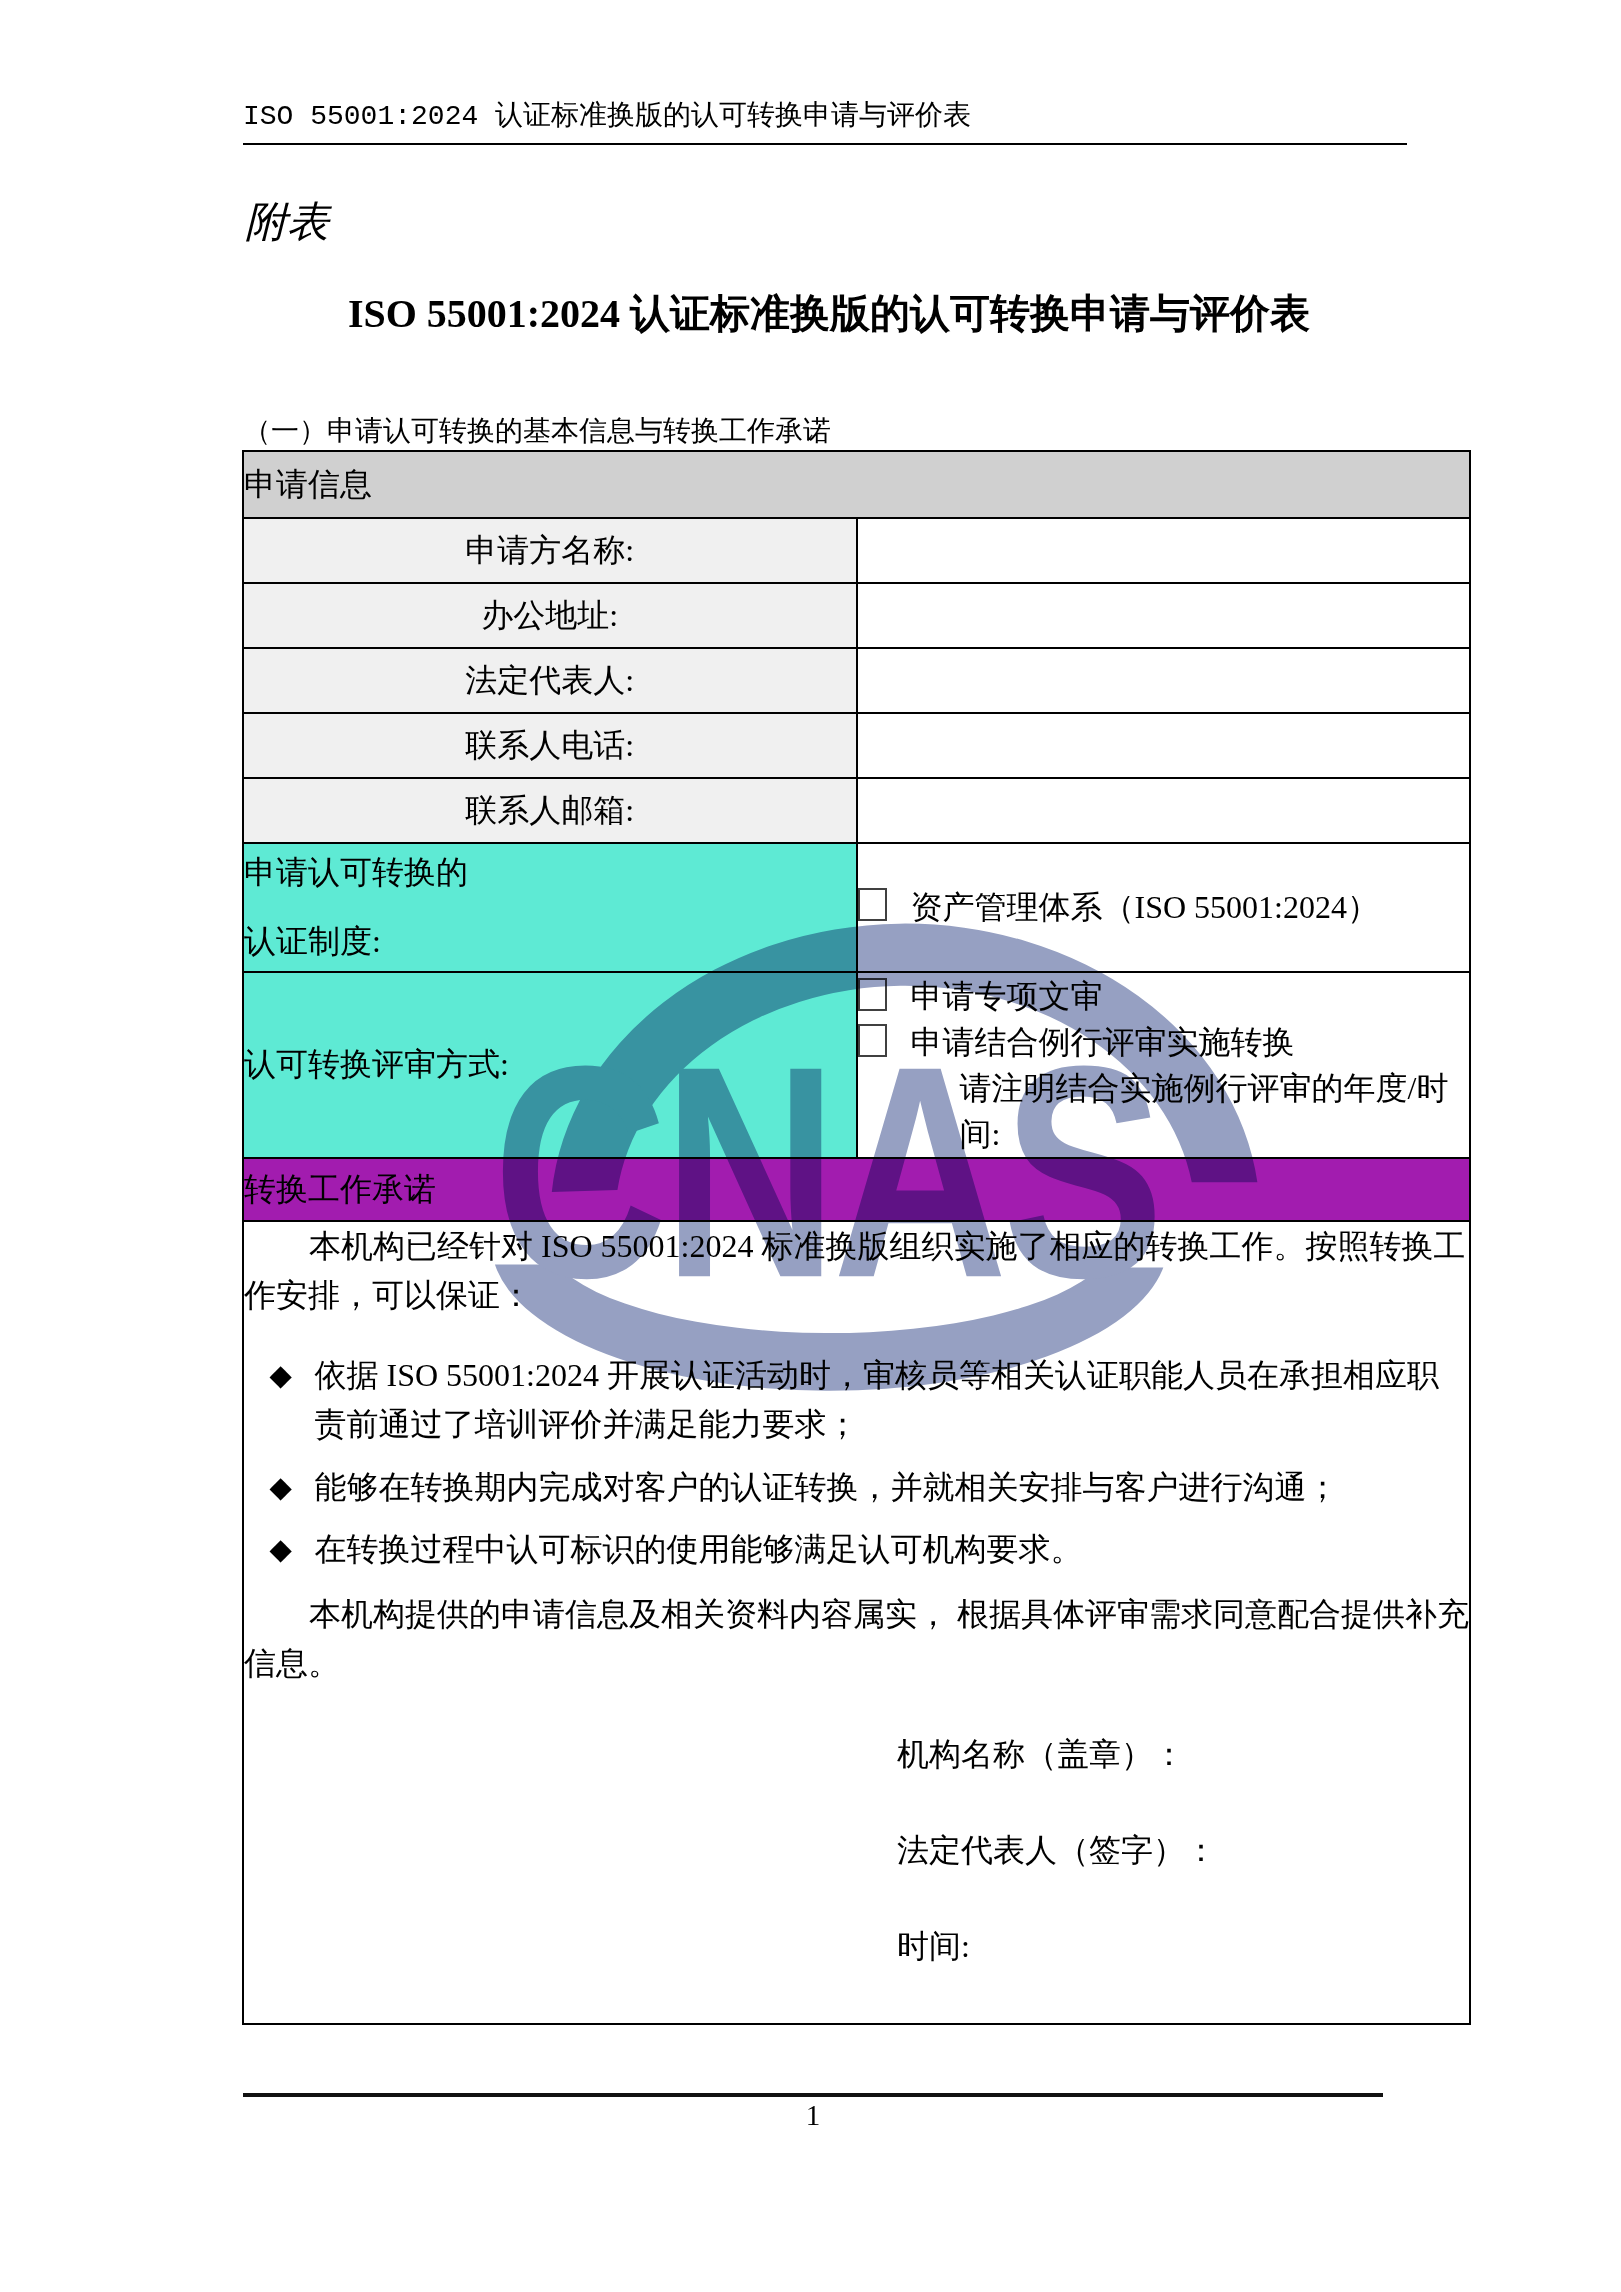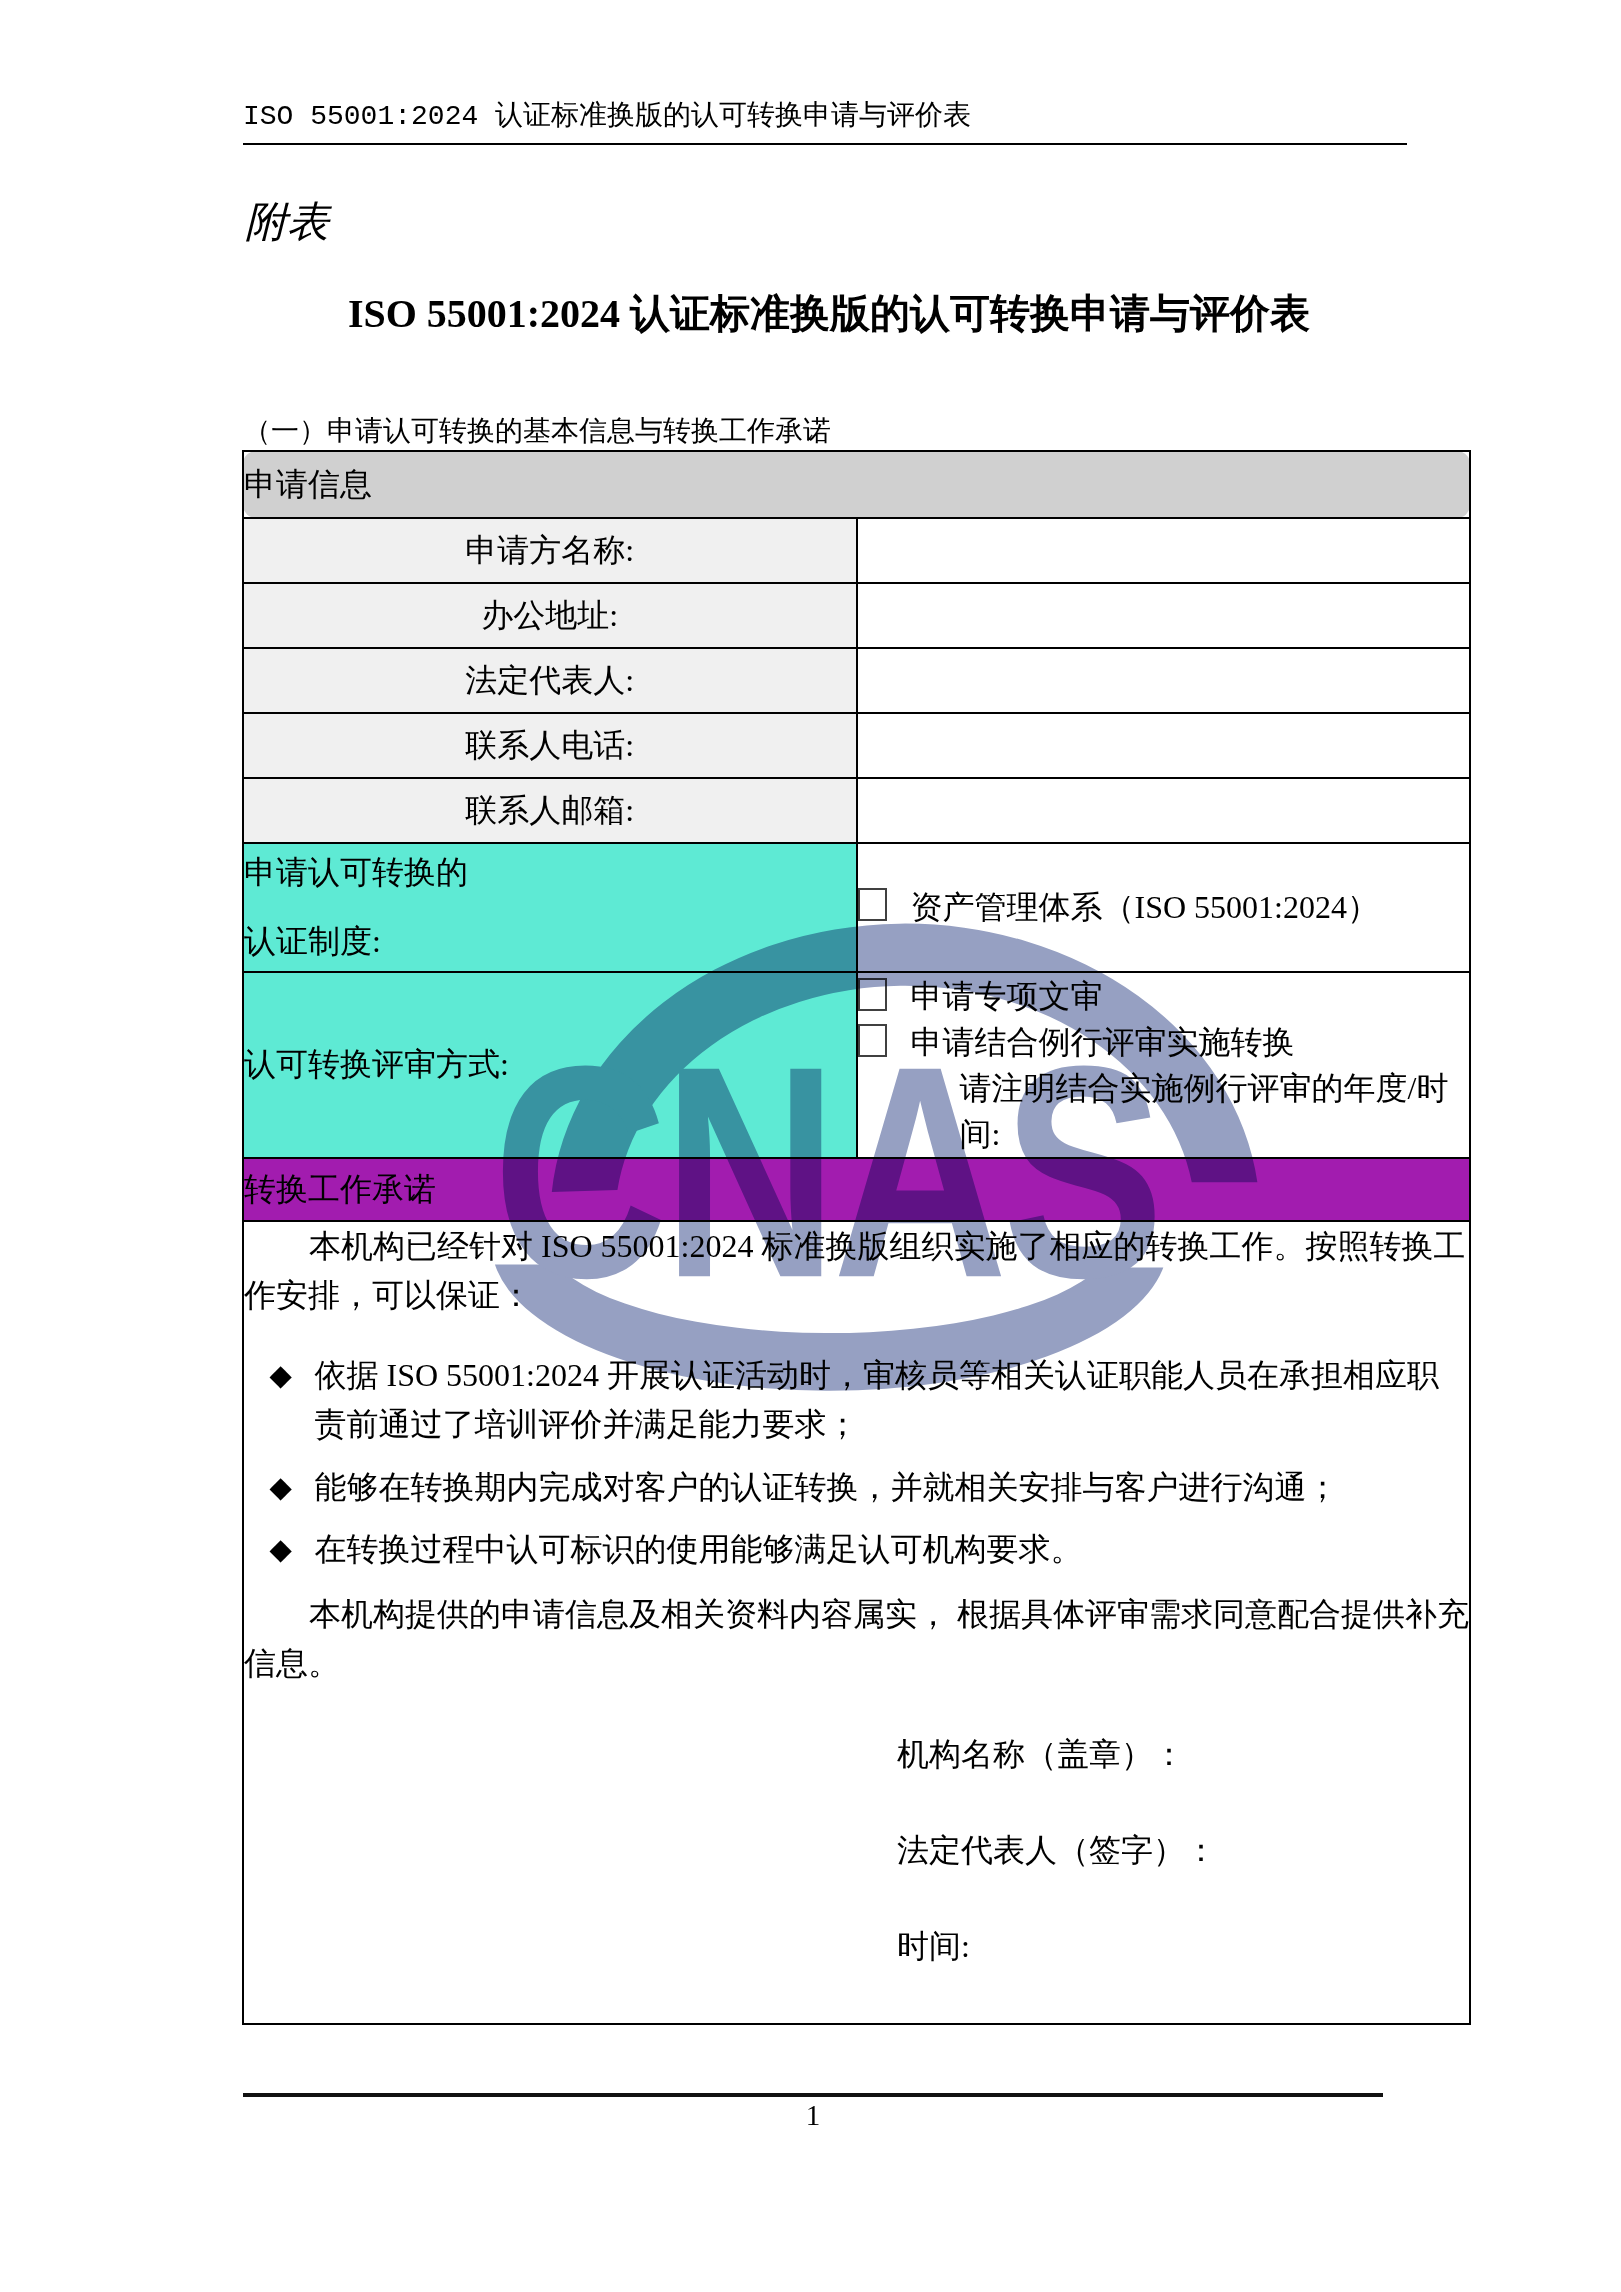--- a/index.html
+++ b/index.html
@@ -33,21 +33,21 @@
     width:1229px;border-collapse:collapse;table-layout:fixed;
     font-size:32px;
   }
   table.app-table td{
     border:2px solid #000;
     padding:0;vertical-align:middle;
     box-sizing:border-box;
   }
   td.sec-head{
     background:#d0d0d0;height:67px;
-    padding-left:23.5px;border-bottom-width:2.9px;border-radius:13px;
+    padding-left:23.5px;border-bottom-width:2.9px;
   }
   td.sec-head2{
     background:#a21caf;height:63px;
     padding-left:23.5px;border-bottom-width:3.9px;
   }
   td.lab{
     background:#f0f0f0;width:345px;
     padding-left:23.5px;height:65px;text-align:center;
   }
   td.val{background:transparent;}

